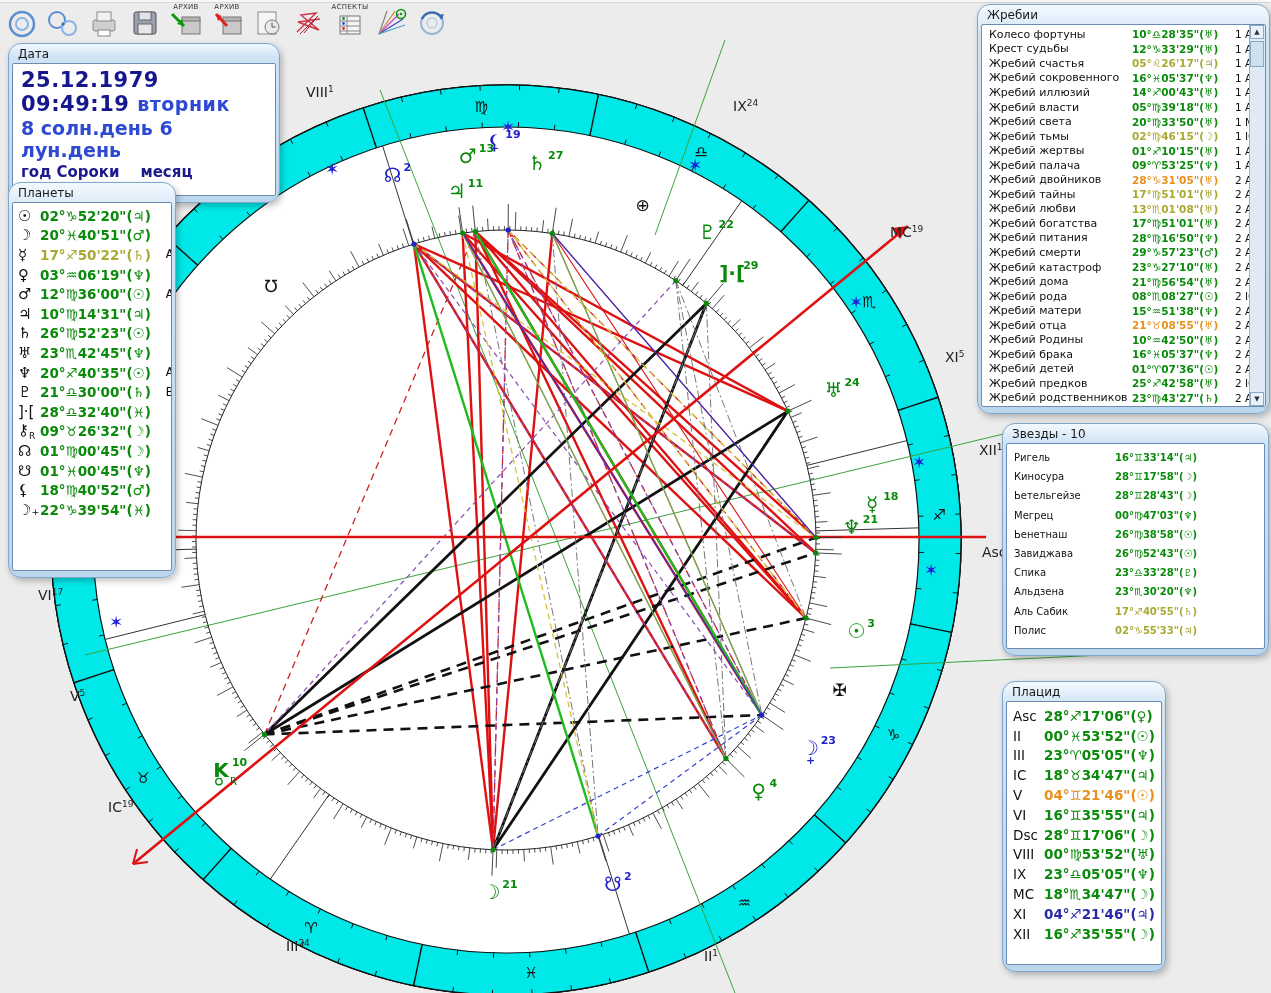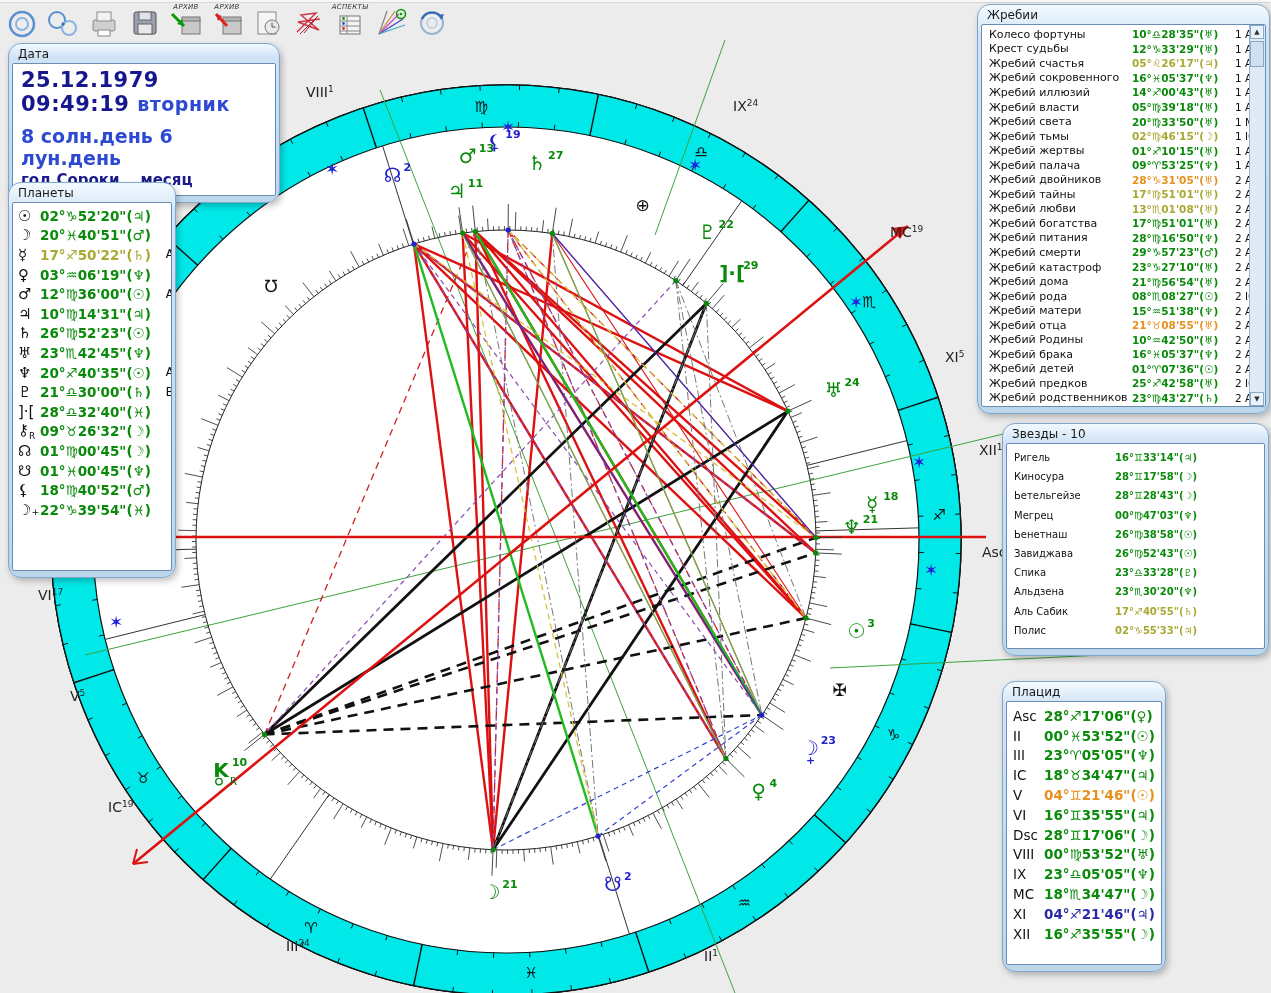--- a/index.html
+++ b/index.html
@@ -6,42 +6,42 @@
   body{
     width:1271px;height:993px;position:relative;overflow:hidden;
     background:#ececec;font-family:"DejaVu Sans",sans-serif;
     -webkit-font-smoothing:antialiased;
   }
   #chart-svg{position:absolute;left:0;top:0;z-index:1;}
   .topline{position:absolute;left:0;top:0;width:100%;height:2px;background:#f7f7f7;border-bottom:1px solid #d8d8d8;z-index:2;}
 
   
   #toolbar{position:absolute;left:2px;top:3px;height:40px;z-index:3;display:flex;align-items:flex-end;}
-  .tbtn{position:relative;width:40px;height:40px;margin-right:1px;display:flex;align-items:center;justify-content:center;cursor:pointer;font-style:italic;}
+  .tbtn{position:relative;width:40px;height:40px;margin-right:1px;display:flex;align-items:center;justify-content:center;cursor:pointer;}
   .tbtn .cap{position:absolute;top:0;left:50%;transform:translateX(-50%);font-size:7px;color:#333;letter-spacing:.3px;white-space:nowrap;}
 
   
   .panel{
     position:absolute;z-index:5;border-radius:13px;
     background:linear-gradient(180deg,#f3faff 0%,#cfe3f5 8%,#bcd6ec 100%);
     border:1px solid #7fa7cc;box-shadow:2px 3px 6px rgba(0,0,0,.25);
     padding:2px 3px 3px 3px;box-sizing:border-box;
   }
   .panel .ptitle{height:17px;line-height:16px;font-size:12px;color:#1a1a1a;padding-left:6px;cursor:default;}
   .panel .pbody{
     position:relative;background:#fff;border:1px solid #6b8db1;border-radius:2px;
     box-sizing:border-box;overflow:hidden;height:calc(100% - 20px);
   }
   .grn{color:#0a8a0a;} .olv{color:#a8a832;} .org{color:#e7901c;} .nvy{color:#2a2aa8;}
 
   
   #date-panel .pbody{padding:4px 8px;}
   .date-line1{font-size:21px;font-weight:bold;color:#16168e;letter-spacing:.5px;}
   .date-line1 .dow{color:#2e49d2;font-size:19px;font-weight:bold;}
-  .date-line2{font-size:19px;font-weight:bold;color:#2e49d2;margin-top:9px;}
+  .date-line2{font-size:19px;font-weight:bold;color:#2e49d2;margin-top:1px;}
   .date-row{font-size:15px;font-weight:bold;color:#1b1b8c;margin-top:2px;}
 
   
   #planets-panel .pbody{padding:3px 2px 3px 5px;}
   .prow{height:19.6px;display:flex;align-items:center;font-size:13.5px;white-space:nowrap;}
   .prow .pg{width:22px;color:#111;font-size:15px;flex:0 0 22px;}
   .prow .pv{font-weight:bold;letter-spacing:0;}
   .prow .px{color:#111;font-size:13px;margin-left:15px;font-family:Liberation Mono, monospace;}
   .subR{font-size:9px;vertical-align:-4px;}
 

